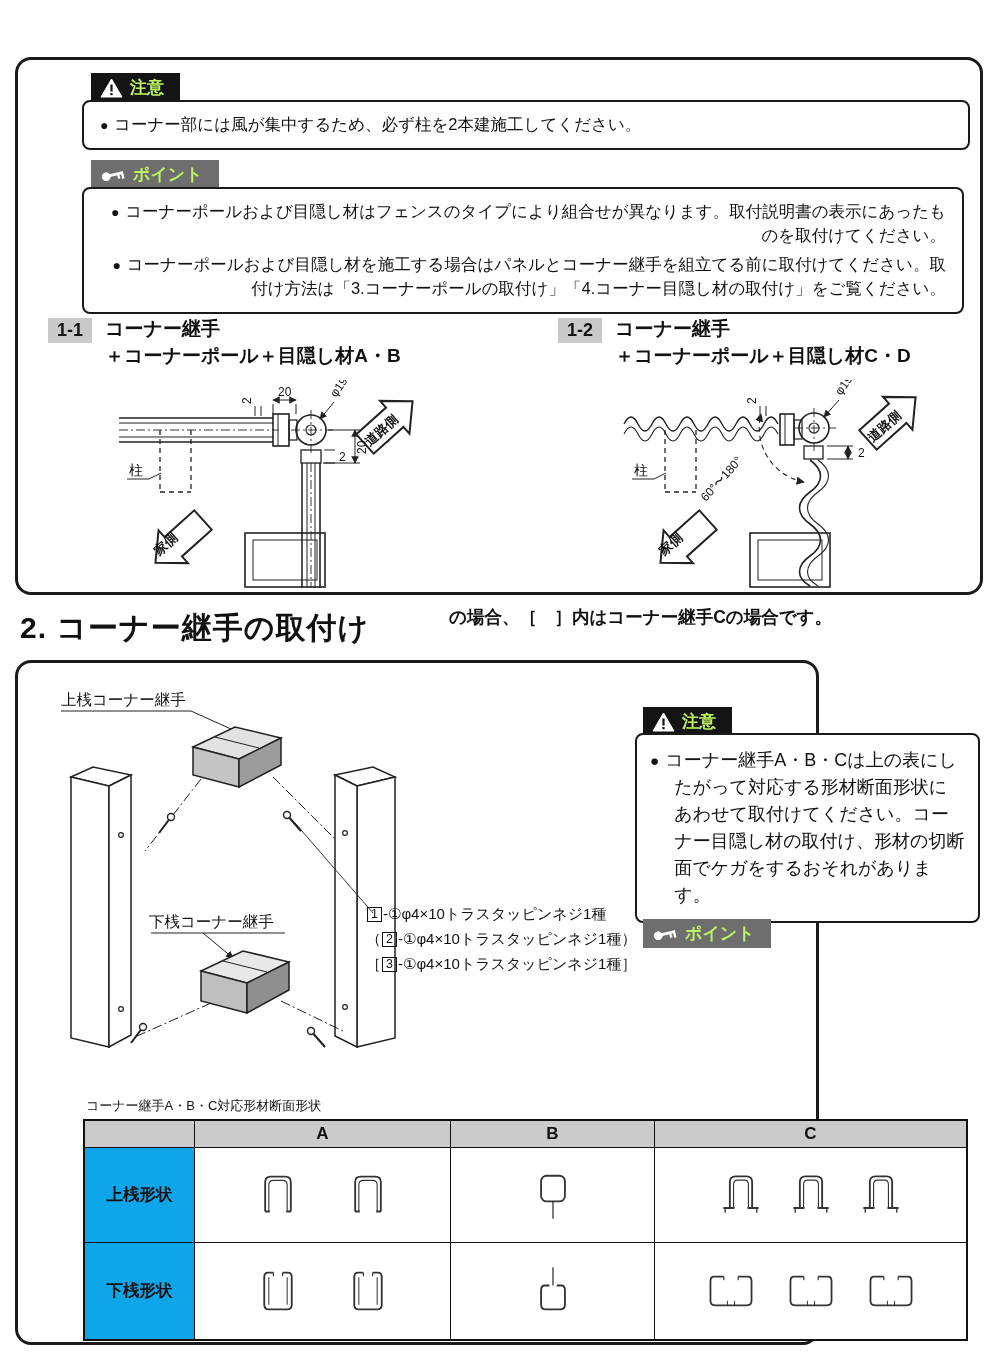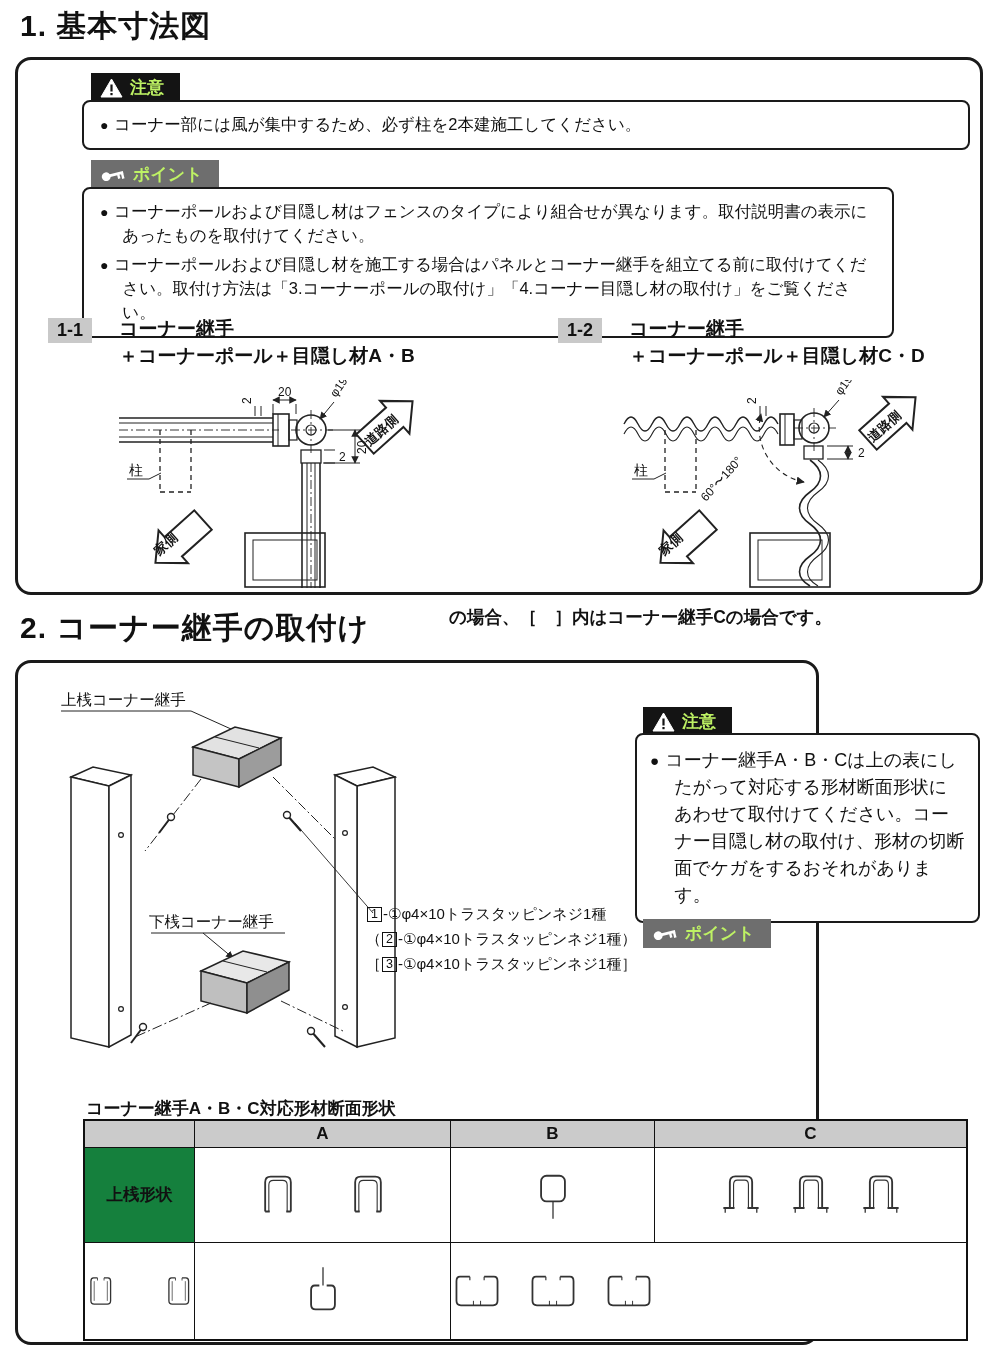--- a/index.html
+++ b/index.html
@@ -16,42 +16,42 @@
   .tag.caution { background:#141414; }
   .tag.point   { background:#6e6e6e; }
 
   .notebox { position:absolute; border:2.5px solid #1a1a1a; border-radius:8px;
              padding:11px 16px; font-size:16.5px; line-height:1.45; background:#fff; }
   .notebox.small { font-size:18px; line-height:1.5; padding:12px 13px; }
   .bullet { padding-left:1.35em; text-indent:-1.35em; }
   .bullet + .bullet { margin-top:5px; }
   .bullet::before { content:"●"; margin-right:0.4em; font-size:0.85em; }
 
-  .fig-header { position:absolute; display:flex; align-items:flex-start; gap:27px; }
+  .fig-header { position:absolute; display:flex; align-items:flex-start; gap:13px; }
   .fig-num { background:#c9c9c9; color:#111; font-weight:bold; font-size:18px;
              padding:2px 9px; margin-top:2px; }
   .fig-title { font-weight:bold; font-size:19px; line-height:1.4; white-space:nowrap; }
 
   .s2-note { position:absolute; font-size:17.5px; font-weight:bold; line-height:1.5; white-space:nowrap; }
   .s2-note .l2 { padding-left:17px; }
 
   .screw-note { position:absolute; font-size:15px; line-height:25px; white-space:nowrap; }
   .boxnum { display:inline-block; border:1.5px solid #111; line-height:1.05;
             padding:0px 3px; margin:0 1px; font-size:12.5px; vertical-align:1px; }
 
-  .table-title { position:absolute; font-size:17px; font-weight:bold; white-space:nowrap; }
+  .table-title { position:absolute; font-size:13px; font-weight:normal; white-space:nowrap; }
   .cmp-table { position:absolute; border:2.5px solid #111; display:grid;
                grid-template-columns:110px 256px 204px 1fr;
                grid-template-rows:27px 95px 96px; background:#fff; }
   .ct-cell { border-right:1.5px solid #111; border-bottom:1.5px solid #111;
              display:flex; align-items:center; justify-content:center; }
   .ct-cell.lastcol { border-right:none; }
   .ct-cell.lastrow { border-bottom:none; }
   .ct-head { background:#cbcbcb; font-weight:bold; font-size:17px; }
-  .ct-rowhead { background:#15803d; font-weight:bold; font-size:16.5px; }
+  .ct-rowhead { background:#0ea5e9; font-weight:bold; font-size:16.5px; }
   .ct-body.gapA { gap:46px; }
   .ct-body.gapC { gap:24px; }
 
   svg { display:block; }
   svg text { font-family:"Liberation Sans","DejaVu Sans",sans-serif; }
   .fig-svg, .iso-svg { position:absolute; }
 </style>
 </head>
 <body>
 
@@ -99,21 +99,20 @@
         <path d="M20 12 H9 Q5 12 5 17 V39 Q5 44 10 44 H46 Q51 44 51 39 V17 Q51 12 47 12 H36"></path>
         <path d="M20 12 v4 M36 12 v4" stroke-width="1.3"></path>
         <path d="M24 44 v-5 M32 44 v-5" stroke-width="1.1"></path>
       </g>
     </symbol>
   </defs>
 </svg>
 
 <div class="page">
 
-  <div class="h1" style="left:20px; top:6px;">1. 基本寸法図</div>
 
   <div class="bigbox" style="left:15px; top:57px; width:968px; height:538px;">
 
     <div class="tag caution" style="left:73px; top:13px;">
       <svg width="23" height="20" viewBox="0 0 23 20">
         <polygon points="11.5,1 22,19 1,19" fill="#fff" stroke="#fff"></polygon>
         <rect x="10.4" y="6.5" width="2.2" height="7" fill="#141414"></rect>
         <rect x="10.4" y="15" width="2.2" height="2.2" fill="#141414"></rect>
       </svg>
       <span>注意</span>
@@ -126,21 +125,21 @@
       <svg width="26" height="15" viewBox="0 0 26 15">
         <g transform="rotate(-14 13 8)" fill="#fff">
           <circle cx="6" cy="8" r="4.4"></circle>
           <rect x="9" y="6.6" width="14.5" height="2.8"></rect>
           <rect x="17" y="9" width="2.4" height="4"></rect>
           <rect x="21" y="9" width="2.4" height="5"></rect>
         </g>
       </svg>
       <span>ポイント</span>
     </div>
-    <div class="notebox" style="left:64px; top:127px; width:812px;">
+    <div class="notebox" style="left:64px; top:127px; width:882px;text-align:right;">
       <div class="bullet">コーナーポールおよび目隠し材はフェンスのタイプにより組合せが異なります。取付説明書の表示にあったものを取付けてください。</div>
       <div class="bullet">コーナーポールおよび目隠し材を施工する場合はパネルとコーナー継手を組立てる前に取付けてください。取付け方法は「3.コーナーポールの取付け」「4.コーナー目隠し材の取付け」をご覧ください。</div>
     </div>
 
     <div class="fig-header" style="left:30px; top:256px;">
       <span class="fig-num">1-1</span>
       <div class="fig-title">
         <div>コーナー継手</div>
         <div>＋コーナーポール＋目隠し材A・B</div>
       </div>
@@ -440,20 +439,21 @@
             <use href="#prof-uc"></use>
           </svg>
         <svg width="46" height="52">
             <use href="#prof-uc"></use>
           </svg>
         <svg width="46" height="52">
             <use href="#prof-uc"></use>
           </svg>
       </div>
 
+      <div class="ct-cell ct-rowhead lastrow">下桟形状</div>
       <div class="ct-cell ct-body gapA lastrow">
         <svg width="44" height="52">
             <use href="#prof-la"></use>
           </svg>
         <svg width="44" height="52">
             <use href="#prof-la"></use>
           </svg>
       </div>
       <div class="ct-cell ct-body lastrow">
         <svg width="44" height="52">

